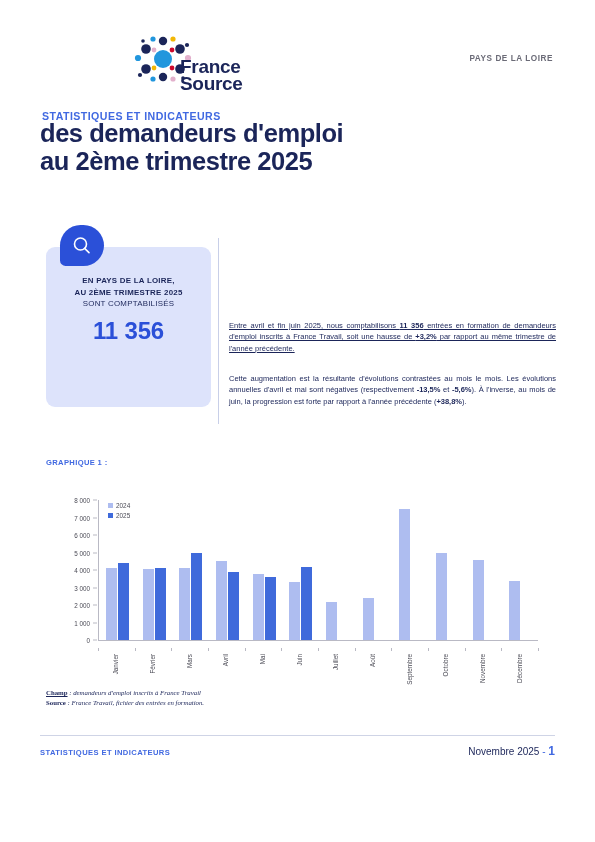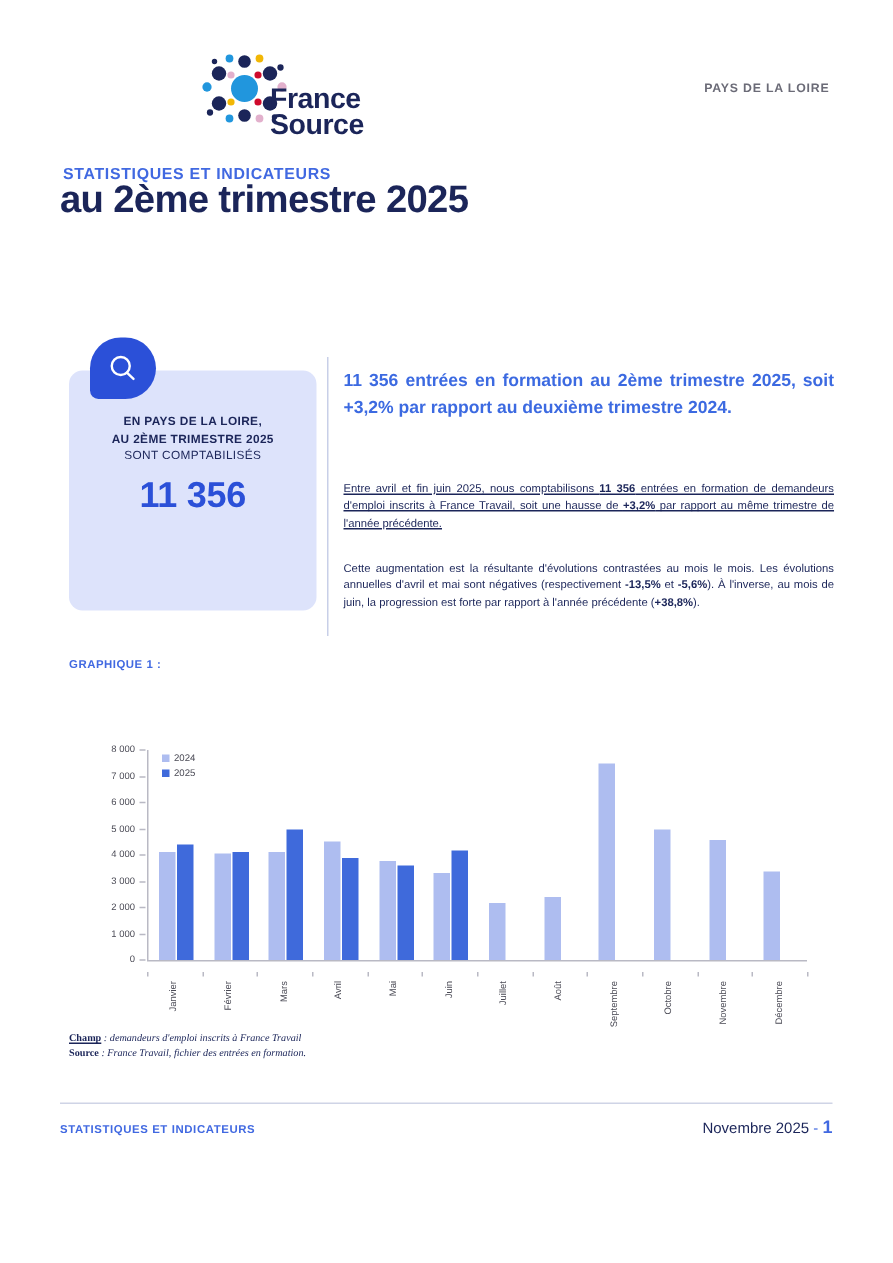--- a/index.html
+++ b/index.html
@@ -50,21 +50,21 @@
   
   .lead{position:absolute;left:229px;top:245px;width:327px;
     font-size:11.7px;font-weight:bold;line-height:18px;color:#3c6ae1;text-align:justify;}
   .para{position:absolute;left:229px;width:327px;
     font-size:7.5px;line-height:11.4px;color:#1b2559;text-align:justify;}
   .para b{font-weight:bold;}
   .p1{top:320px;text-decoration:underline;}
   .p2{top:373px;}
 
   
-  .g-label{position:absolute;left:46px;top:438px;font-size:7.6px;font-weight:bold;letter-spacing:.35px;color:#4169e1;}
+  .g-label{position:absolute;left:46px;top:458px;font-size:7.6px;font-weight:bold;letter-spacing:.35px;color:#4169e1;}
   .g-title{position:absolute;left:46px;top:474px;font-size:8.1px;font-weight:bold;letter-spacing:.2px;color:#1b2559;}
 
   .chart{position:absolute;left:46px;top:492px;width:503px;height:200px;}
   .plot{position:absolute;left:52px;top:8px;width:440px;height:140px;}
   .axis-y{position:absolute;left:0;top:8px;width:52px;height:140px;}
   .ylab{position:absolute;right:8px;font-size:6.3px;color:#4a4a55;transform:translateY(-50%);white-space:nowrap;}
   .ytick{position:absolute;right:1px;width:4px;height:1px;background:#b9b9c4;transform:translateY(-50%);}
   .yline{position:absolute;left:52px;top:8px;width:1px;height:140px;background:#b9b9c4;}
   .xline{position:absolute;left:52px;top:148px;width:440px;height:1px;background:#b9b9c4;}
   .grp{position:absolute;bottom:0;height:140px;}
@@ -127,41 +127,41 @@
     <div class="ft-text">
       <span>France</span><br>
       <span>Source</span>
     </div>
 
     <div class="region">PAYS DE LA LOIRE</div>
   </div>
 
   <div class="kicker">STATISTIQUES ET INDICATEURS</div>
   <div class="title">
+    <div>des demandeurs d'emploi</div>
     <div>au 2ème trimestre 2025</div>
   </div>
 
   <div class="callout">
     <div class="co-top">
       <span>EN PAYS DE LA LOIRE,</span><br>
       <span>AU 2ÈME TRIMESTRE 2025</span><br>
       <span class="thin">SONT COMPTABILISÉS</span>
     </div>
     <div class="co-num">11 356</div>
   </div>
   <div class="bubble">
     <svg width="20" height="19" viewBox="0 0 20 19">
       <circle cx="8.5" cy="8" r="6" fill="none" stroke="#ffffff" stroke-width="1.6"></circle>
       <line x1="12.6" y1="12.4" x2="17" y2="16.6" stroke="#ffffff" stroke-width="1.6" stroke-linecap="round"></line>
     </svg>
   </div>
 
   <div class="vrule"></div>
 
-  <div class="lead">11 356 entrées en formation au 2ème trimestre 2025, soit +3,2% par rapport au deuxième trimestre 2024.</div>
 
   <div class="para p1">
     <span>Entre avril et fin juin 2025, nous comptabilisons </span><b>11 356</b><span> entrées en formation de demandeurs d'emploi inscrits à France Travail, soit une hausse de </span><b>+3,2%</b><span> par rapport au même trimestre de l'année précédente.</span>
   </div>
 
   <div class="para p2">
     <span>Cette augmentation est la résultante d'évolutions contrastées au mois le mois. Les évolutions annuelles d'avril et mai sont négatives (respectivement </span><b>-13,5%</b><span> et </span><b>-5,6%</b><span>). À l'inverse, au mois de juin, la progression est forte par rapport à l'année précédente (</span><b>+38,8%</b><span>).</span>
   </div>
 
   <div class="g-label">GRAPHIQUE 1 :</div>

